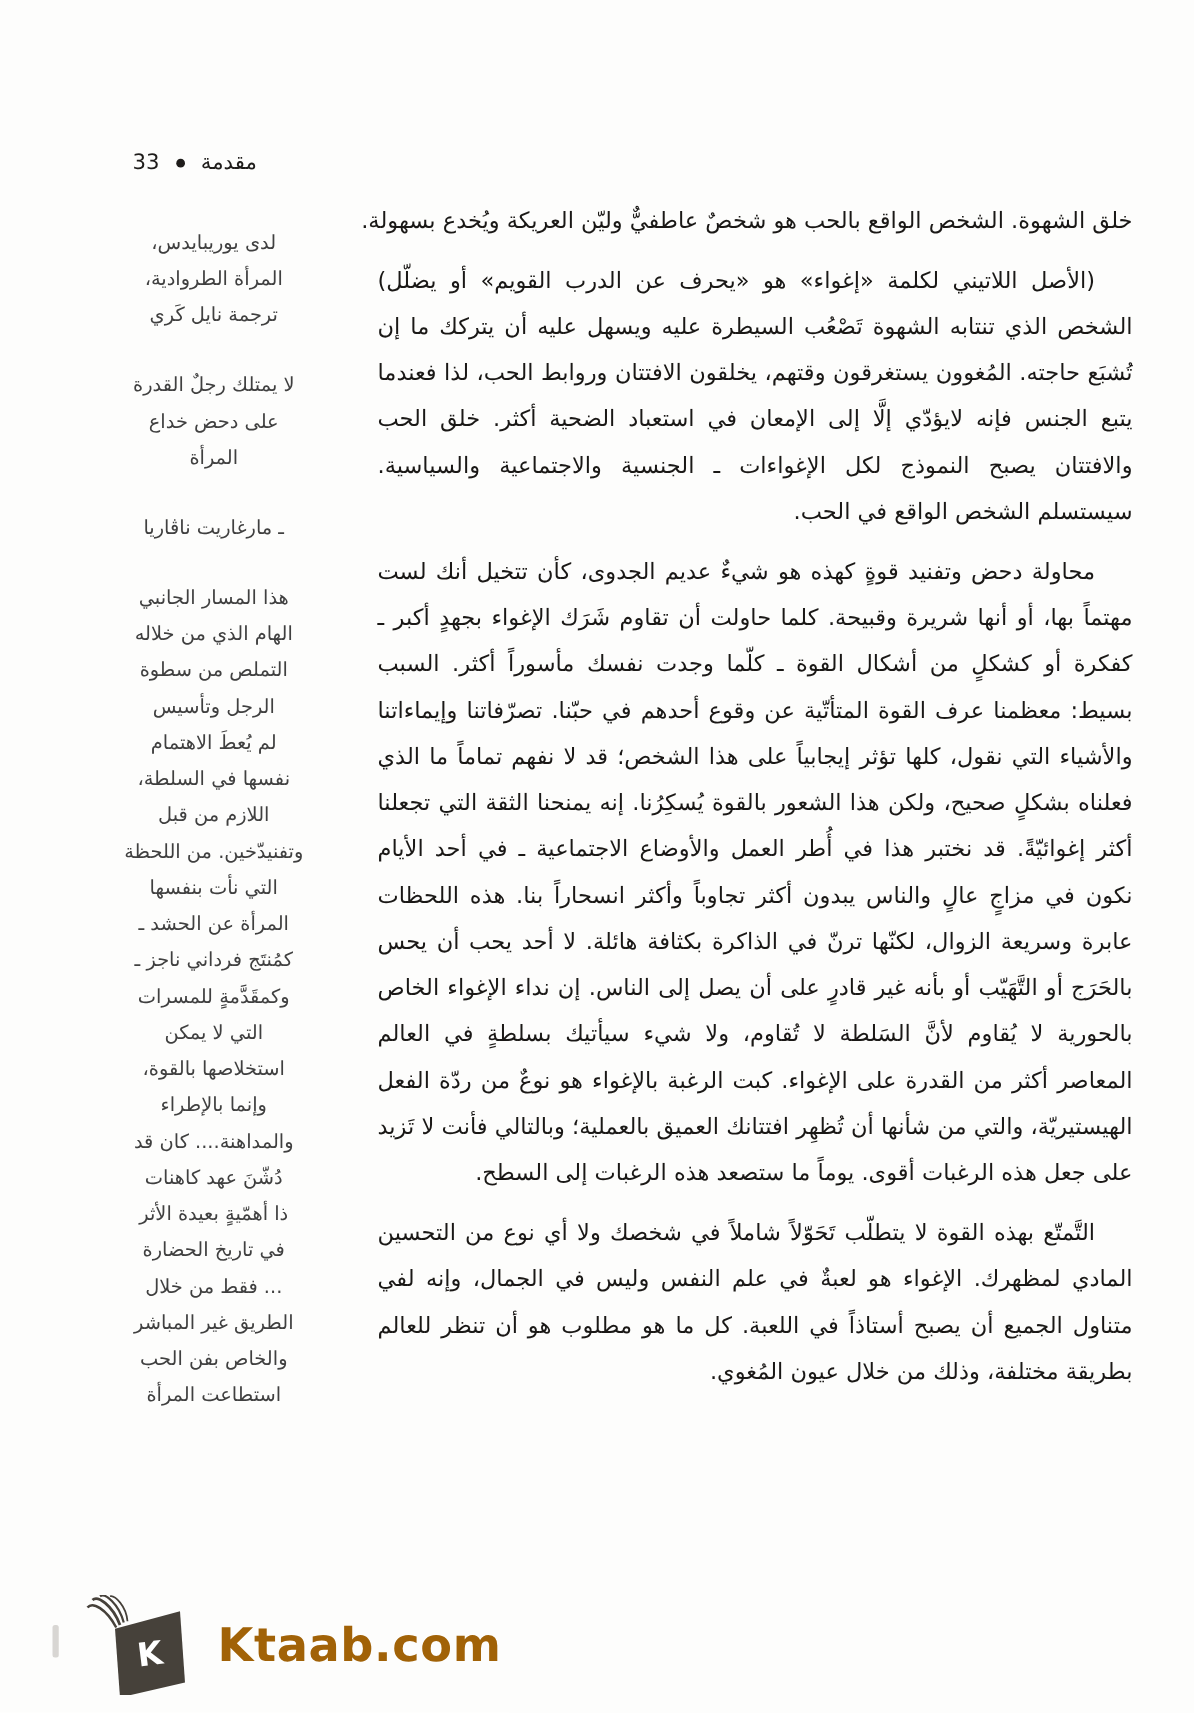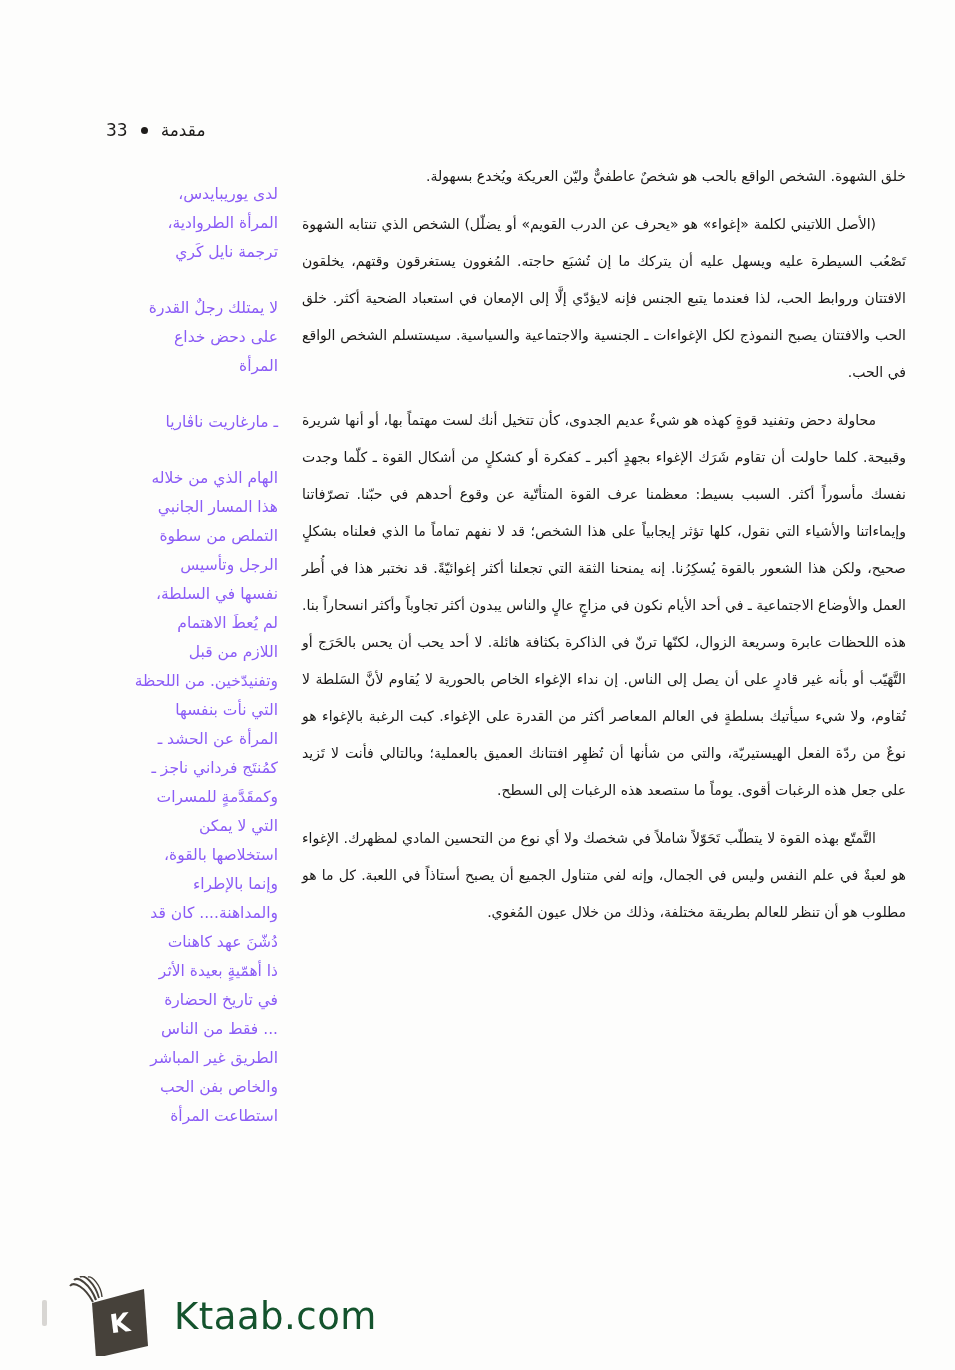--- a/index.html
+++ b/index.html
@@ -15,41 +15,41 @@
   
   .page-header{
     position:absolute;top:120px;left:106px;
     direction:rtl;display:flex;align-items:center;gap:13px;
     font-size:17px;color:#1e1c1a;
   }
   .header-dot{width:7px;height:7px;border-radius:50%;background:#1e1c1a;}
   
   .margin-notes{
     position:absolute;top:180px;left:64px;width:214px;
-    direction:rtl;text-align:right;
-    font-size:15.5px;line-height:29px;color:#8b5cf6;
+    direction:rtl;text-align:center;
+    font-size:15.5px;line-height:29px;color:#404040;
   }
   .note-block{margin-bottom:27px;}
   .note-line{white-space:nowrap;}
   .note-line.italic{}
   
   .main-text{
     position:absolute;top:158px;left:286px;width:620px;
     direction:rtl;text-align:justify;
-    font-size:14px;line-height:37px;color:#1a1816;
+    font-size:18px;line-height:37px;color:#1a1816;
   }
   .main-text p{margin:0 0 11px 0;}
   .main-text p.indent{text-indent:30px;margin-left:16px;}
   
   .footer-logo{
     position:absolute;left:68px;top:1276px;
     display:flex;align-items:center;gap:16px;
   }
   .logo-text{
-    font-size:37px;color:#14532d;font-weight:400;letter-spacing:0.5px;
+    font-size:37px;color:#a16207;font-weight:700;letter-spacing:0.5px;
     font-family:"DejaVu Sans", sans-serif;
   }
   .scan-mark{
     position:absolute;left:42px;top:1300px;width:5px;height:26px;
     background:#d8d6d3;border-radius:2px;
   }
 </style>
 </head>
 <body>
 
@@ -69,40 +69,40 @@
       </div>
       <div class="note-block">
         <div class="note-line italic">لا يمتلك رجلٌ القدرة</div>
         <div class="note-line italic">على دحض خداع</div>
         <div class="note-line italic">المرأة</div>
       </div>
       <div class="note-block">
         <div class="note-line">ـ مارغاريت ناڤاريا</div>
       </div>
       <div class="note-block">
+        <div class="note-line italic">هذا المسار الجانبي</div>
         <div class="note-line italic">الهام الذي من خلاله</div>
-        <div class="note-line italic">هذا المسار الجانبي</div>
         <div class="note-line italic">التملص من سطوة</div>
         <div class="note-line italic">الرجل وتأسيس</div>
+        <div class="note-line italic">لم يُعطَ الاهتمام</div>
         <div class="note-line italic">نفسها في السلطة،</div>
-        <div class="note-line italic">لم يُعطَ الاهتمام</div>
         <div class="note-line italic">اللازم من قبل</div>
         <div class="note-line italic">وتفنيدّخين. من اللحظة</div>
         <div class="note-line italic">التي نأت بنفسها</div>
         <div class="note-line italic">المرأة عن الحشد ـ</div>
         <div class="note-line italic">كمُنتَج فرداني ناجز ـ</div>
         <div class="note-line italic">وكمقَدَّمةٍ للمسرات</div>
         <div class="note-line italic">التي لا يمكن</div>
         <div class="note-line italic">استخلاصها بالقوة،</div>
         <div class="note-line italic">وإنما بالإطراء</div>
         <div class="note-line italic">والمداهنة.... كان قد</div>
         <div class="note-line italic">دُشّنَ عهد كاهنات</div>
         <div class="note-line italic">ذا أهمّيةٍ بعيدة الأثر</div>
         <div class="note-line italic">في تاريخ الحضارة</div>
-        <div class="note-line italic">... فقط من الناس</div>
+        <div class="note-line italic">... فقط من خلال</div>
         <div class="note-line italic">الطريق غير المباشر</div>
         <div class="note-line italic">والخاص بفن الحب</div>
         <div class="note-line italic">استطاعت المرأة</div>
       </div>
     </div>
 
   <div class="main-text" id="main-text">
       <p>خلق الشهوة. الشخص الواقع بالحب هو شخصٌ عاطفيٌّ وليّن العريكة ويُخدع بسهولة.</p>
       <p class="indent">(الأصل اللاتيني لكلمة «إغواء» هو «يحرف عن الدرب القويم» أو يضلّل) الشخص الذي تنتابه الشهوة تَصْعُب السيطرة عليه ويسهل عليه أن يتركك ما إن تُشبَع حاجته. المُغوون يستغرقون وقتهم، يخلقون الافتتان وروابط الحب، لذا فعندما يتبع الجنس فإنه لايؤدّي إلَّا إلى الإمعان في استعباد الضحية أكثر. خلق الحب والافتتان يصبح النموذج لكل الإغواءات ـ الجنسية والاجتماعية والسياسية. سيستسلم الشخص الواقع في الحب.</p>
       <p class="indent">محاولة دحض وتفنيد قوةٍ كهذه هو شيءٌ عديم الجدوى، كأن تتخيل أنك لست مهتماً بها، أو أنها شريرة وقبيحة. كلما حاولت أن تقاوم شَرَك الإغواء بجهدٍ أكبر ـ كفكرة أو كشكلٍ من أشكال القوة ـ كلّما وجدت نفسك مأسوراً أكثر. السبب بسيط: معظمنا عرف القوة المتأتّية عن وقوع أحدهم في حبّنا. تصرّفاتنا وإيماءاتنا والأشياء التي نقول، كلها تؤثر إيجابياً على هذا الشخص؛ قد لا نفهم تماماً ما الذي فعلناه بشكلٍ صحيح، ولكن هذا الشعور بالقوة يُسكِرُنا. إنه يمنحنا الثقة التي تجعلنا أكثر إغوائيّةً. قد نختبر هذا في أُطر العمل والأوضاع الاجتماعية ـ في أحد الأيام نكون في مزاجٍ عالٍ والناس يبدون أكثر تجاوباً وأكثر انسحاراً بنا. هذه اللحظات عابرة وسريعة الزوال، لكنّها ترنّ في الذاكرة بكثافة هائلة. لا أحد يحب أن يحس بالحَرَج أو التَّهَيّب أو بأنه غير قادرٍ على أن يصل إلى الناس. إن نداء الإغواء الخاص بالحورية لا يُقاوم لأنَّ السَلطة لا تُقاوم، ولا شيء سيأتيك بسلطةٍ في العالم المعاصر أكثر من القدرة على الإغواء. كبت الرغبة بالإغواء هو نوعٌ من ردّة الفعل الهيستيريّة، والتي من شأنها أن تُظهِر افتتانك العميق بالعملية؛ وبالتالي فأنت لا تَزيد على جعل هذه الرغبات أقوى. يوماً ما ستصعد هذه الرغبات إلى السطح.</p>

